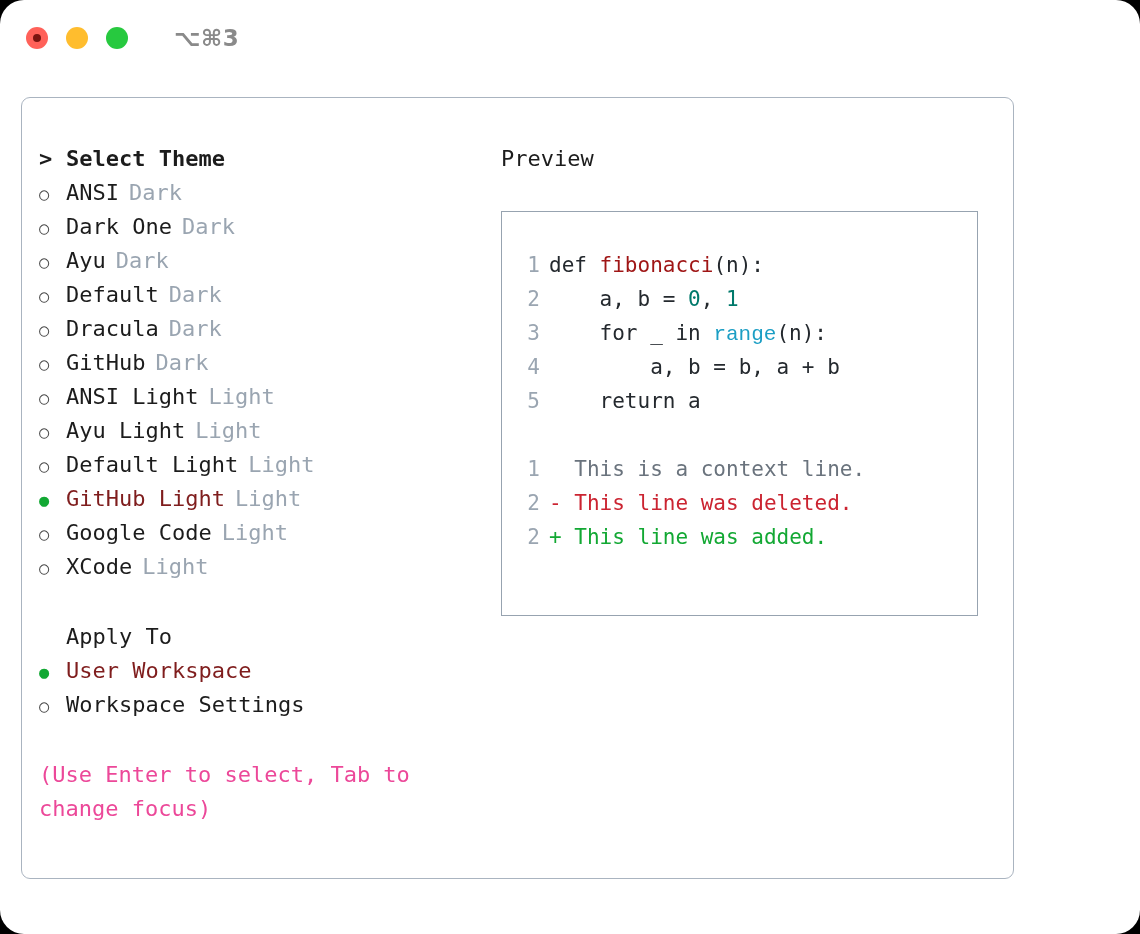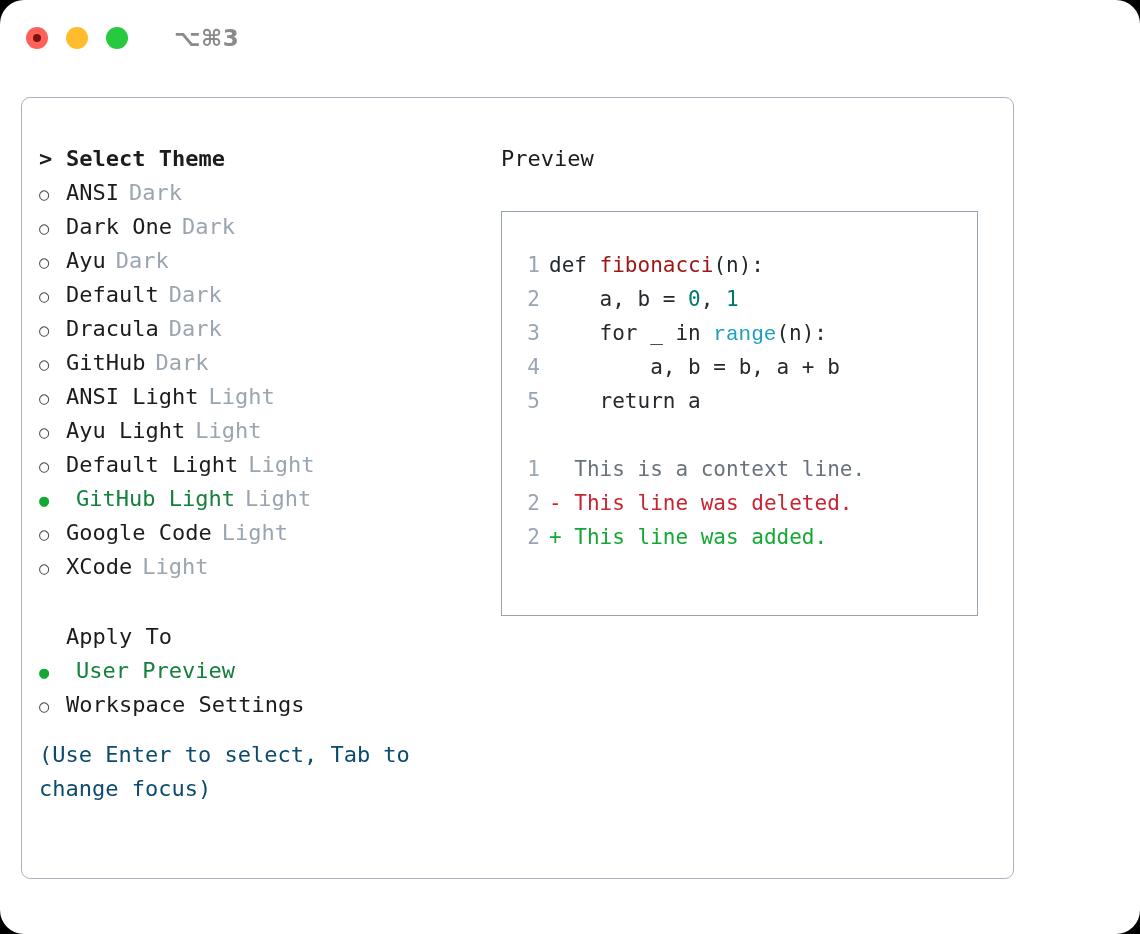--- a/index.html
+++ b/index.html
@@ -93,33 +93,33 @@
     color: #1c1c1c;
     font-size: 22px;
   }
   .marker.caret { font-weight: 700; }
   .marker.dot-filled { color: #12a833; font-size: 17px; }
   .marker.dot-hollow { color: #4a4a4a; font-size: 17px; }
   .marker.blank { color: transparent; }
 
   .row-label { color: #1c1c1c; }
   .row-label.heading { font-weight: 700; }
-  .row-label.selected { color: #15803d; margin-left: 10px; }
+  .row-label.selected { color: #7f1d1d; }
   .row-tag {
     color: #9aa5b1;
     padding-left: 10px;
   }
 
   .section-gap { height: 36px; }
 
   .hint {
-    margin-top: 16px;
-    font-size: 22px;
-    line-height: 34px;
-    color: #0c4a6e;
+    margin-top: 36px;
+    font-size: 22px;
+    line-height: 34px;
+    color: #ec4899;
     width: 404px;
     white-space: pre-wrap;
   }
 
   
   .preview-title {
     font-size: 22px;
     line-height: 34px;
     font-weight: 400;
     color: #1c1c1c;
@@ -205,21 +205,21 @@
             </div>
 
           <div class="section-gap"></div>
 
           <div class="list-row">
             <span class="marker blank mono">○</span>
             <span class="row-label mono">Apply To</span>
           </div>
 
           <div id="apply-list">
-              <div class="list-row"><span class="marker mono dot-filled">●</span><span class="row-label mono selected">User Preview</span></div>
+              <div class="list-row"><span class="marker mono dot-filled">●</span><span class="row-label mono selected">User Workspace</span></div>
               <div class="list-row"><span class="marker mono dot-hollow">○</span><span class="row-label mono">Workspace Settings</span></div>
             </div>
 
           <div class="hint mono">(Use Enter to select, Tab to change focus)</div>
         </div>
 
         <div class="col-right">
           <div class="preview-title mono">Preview</div>
 
           <div class="preview-box">

